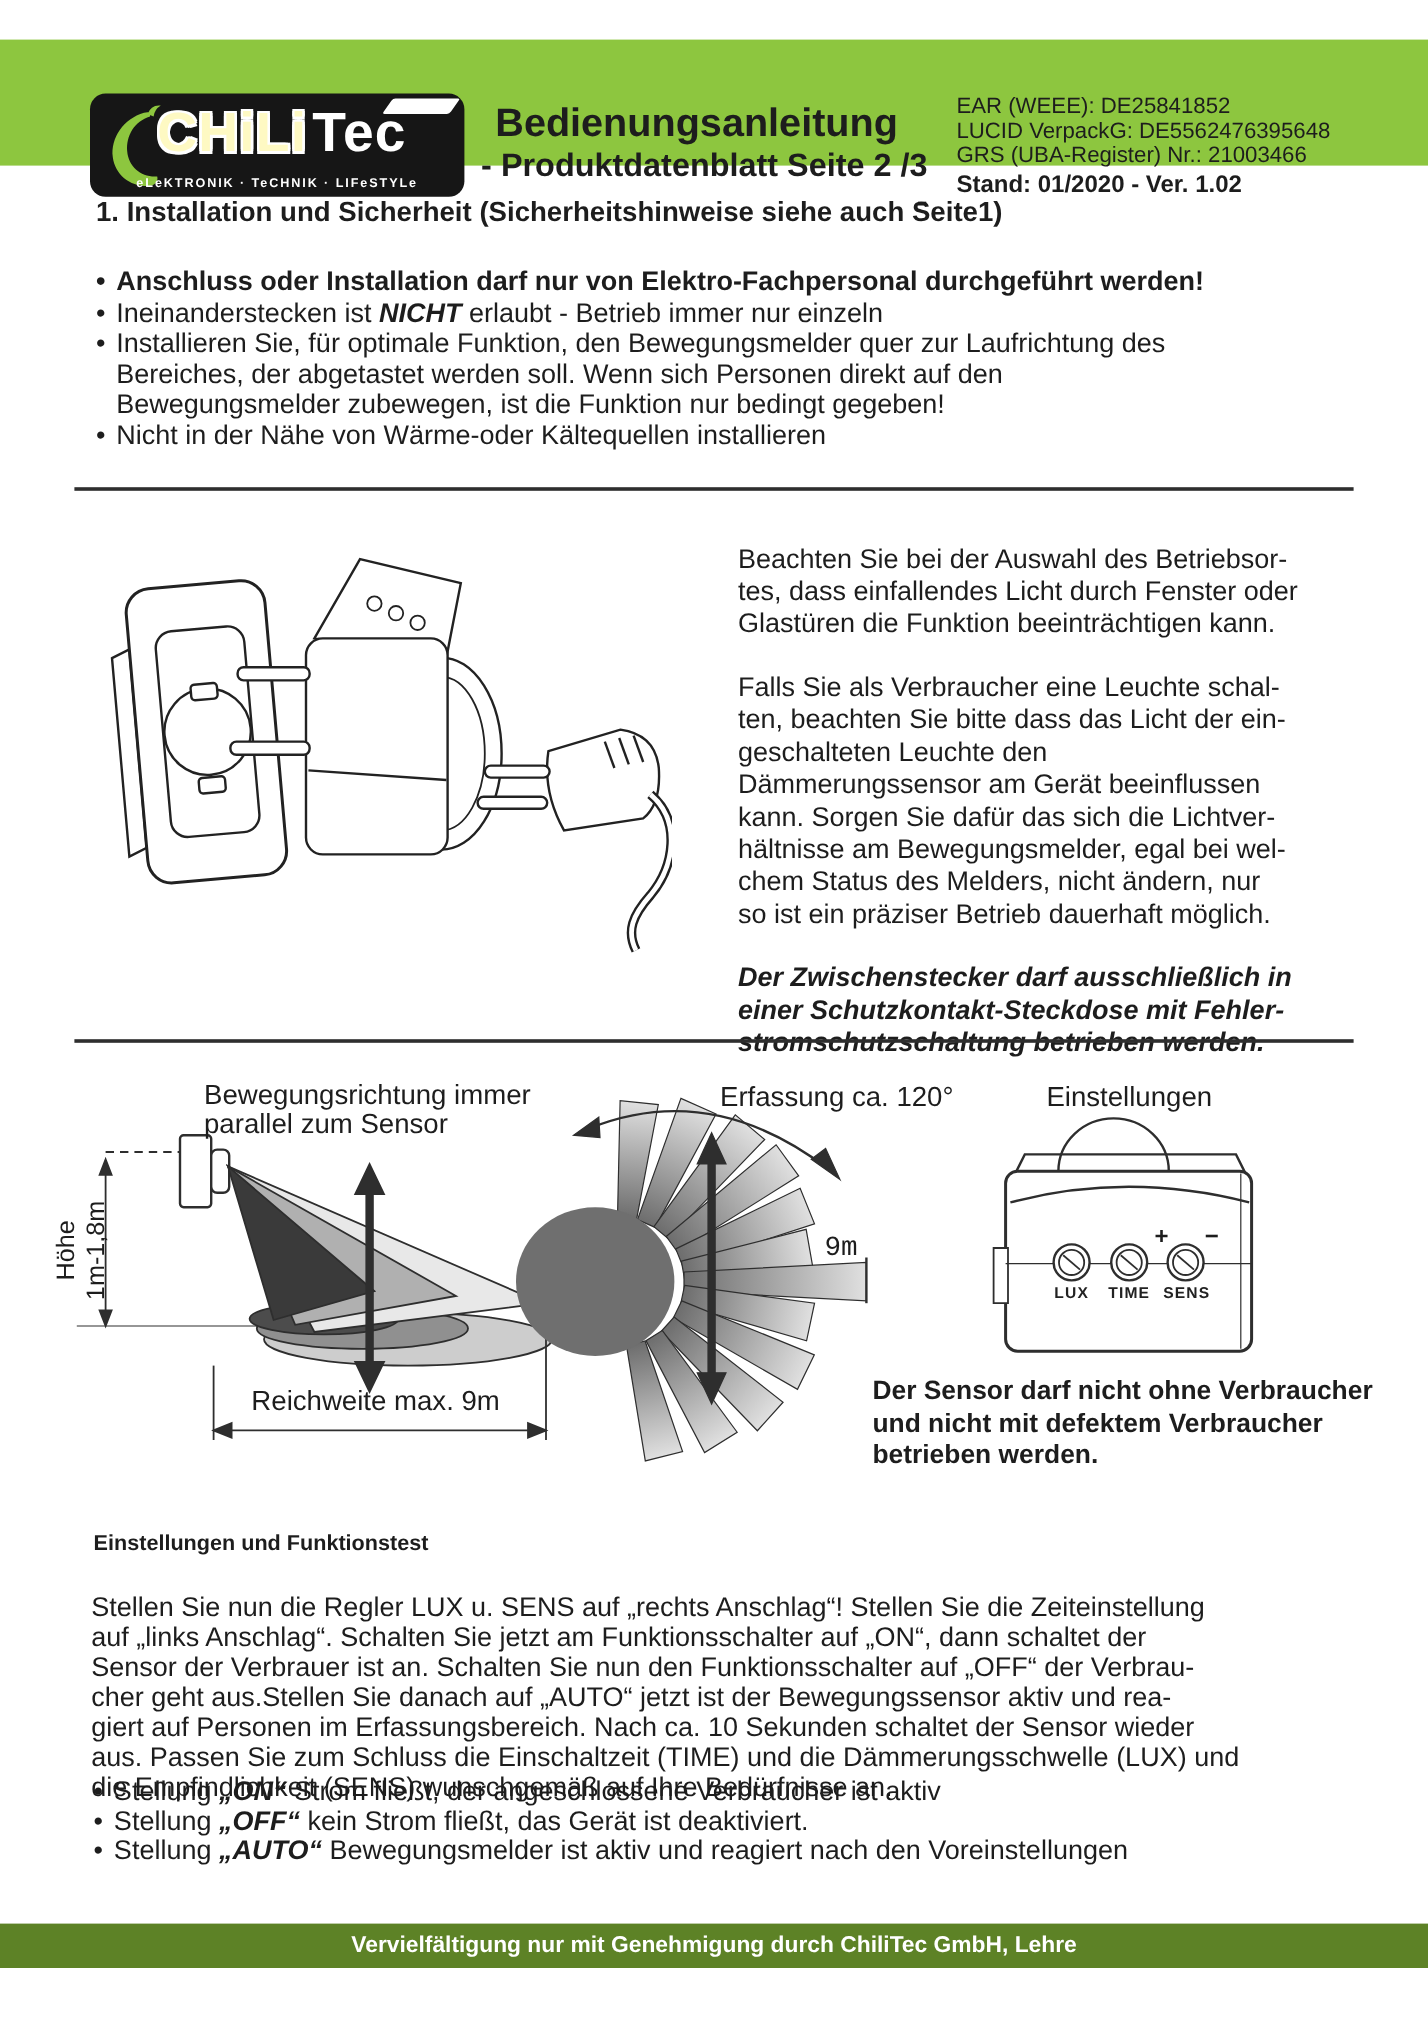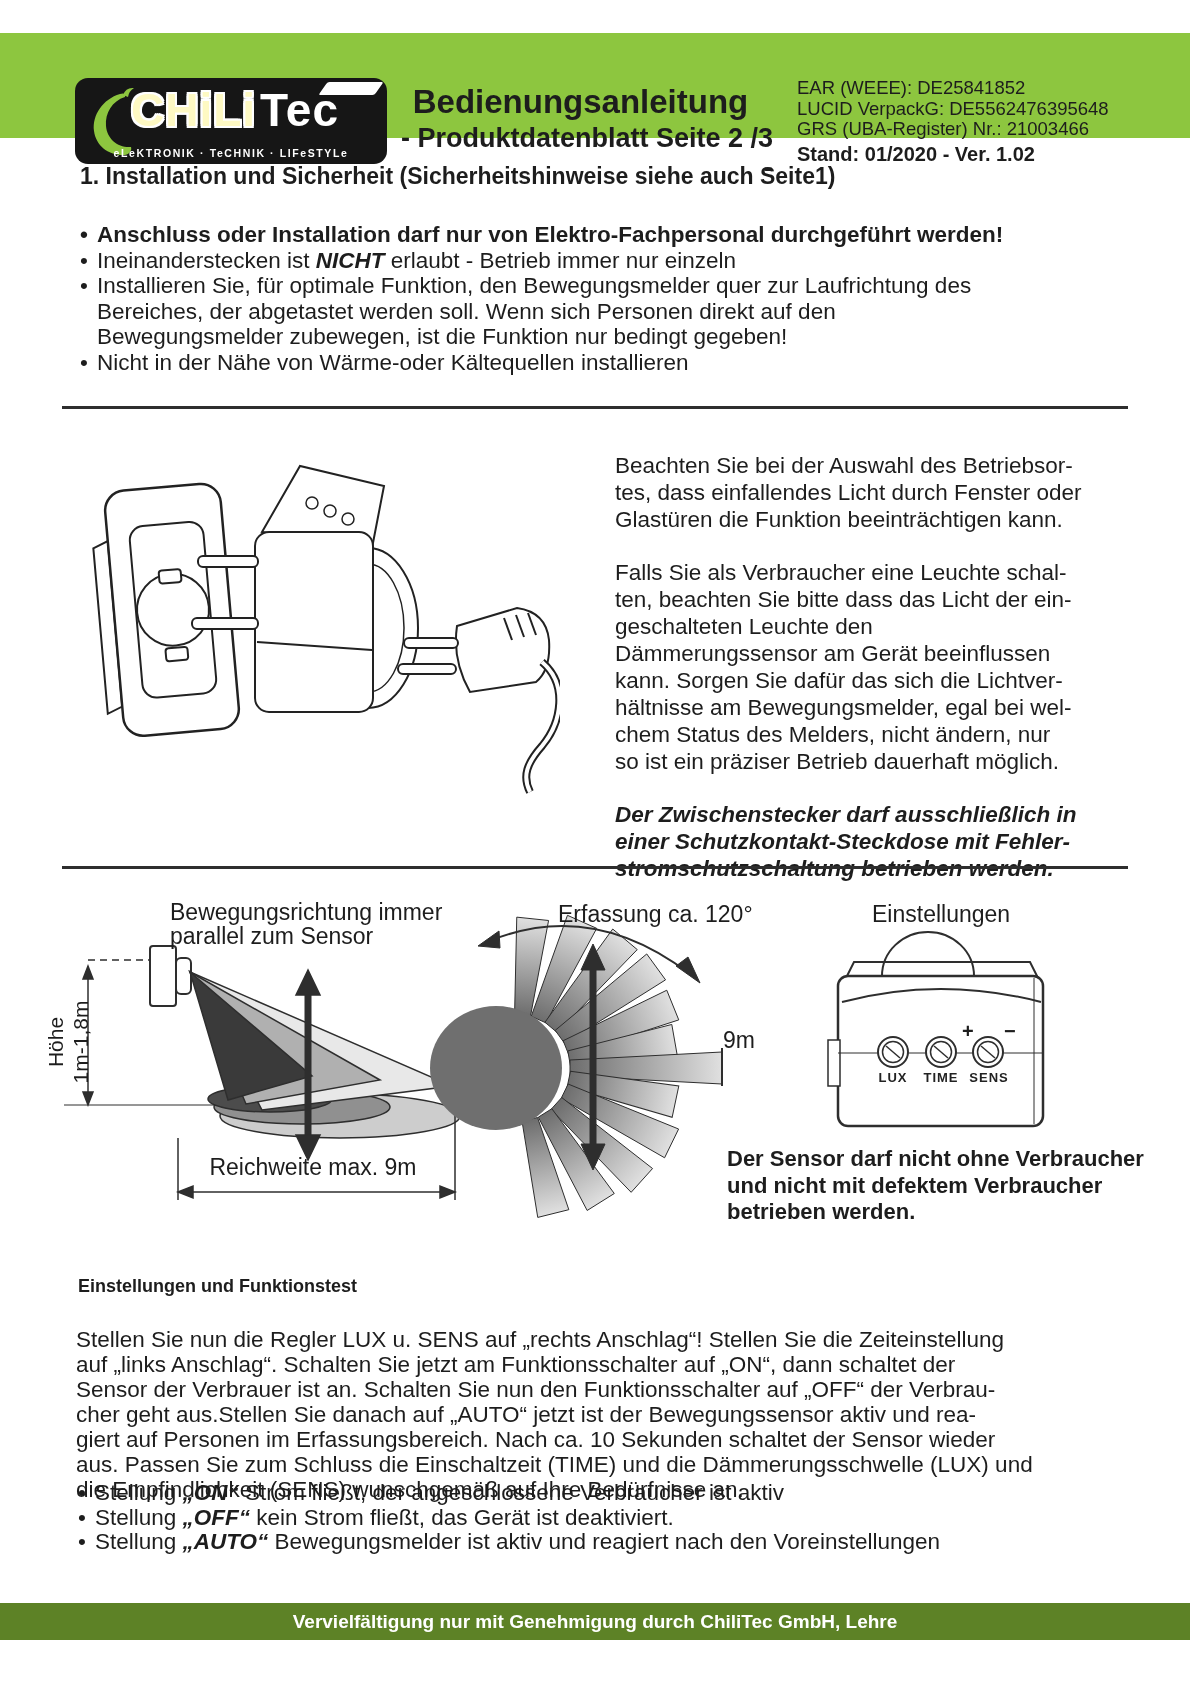--- a/index.html
+++ b/index.html
@@ -256,23 +256,23 @@
       <g>
         <circle cx="988" cy="1052" r="15" fill="#fff"></circle>
         <circle cx="988" cy="1052" r="10.5" stroke-width="1.5"></circle>
         <line x1="981" y1="1046" x2="995" y2="1058" stroke-width="1.5"></line>
       </g>
     </g>
   </svg>
 
   <div class="abs lbl ml" style="left:170px;top:900px;">Bewegungsrichtung immer
 parallel zum Sensor</div>
-  <div class="abs lbl" style="left:558px;top:902px;">Erfassung ca. 120°</div>
+  <div class="abs lbl" style="left:600px;top:902px;">Erfassung ca. 120°</div>
   <div class="abs lbl" style="left:872px;top:902px;">Einstellungen</div>
-  <div class="abs lbl" style="left:723px;top:1028px;">9m</div>
+  <div class="abs lbl" style="left:687px;top:1028px;font-family:Liberation Mono, monospace;">9m</div>
   <div class="abs rot ml">Höhe
 1m-1,8m</div>
   <div class="abs lbl range-lbl">Reichweite max. 9m</div>
   <div class="abs knob-lbl" style="left:893px;top:1070px;">LUX</div>
   <div class="abs knob-lbl" style="left:941px;top:1070px;">TIME</div>
   <div class="abs knob-lbl" style="left:989px;top:1070px;">SENS</div>
   <div class="abs sign" style="left:962px;top:1020px;">+</div>
   <div class="abs sign" style="left:1004px;top:1020px;">−</div>
   <div class="abs cwarn ml">Der Sensor darf nicht ohne Verbraucher
 und nicht mit defektem Verbraucher

